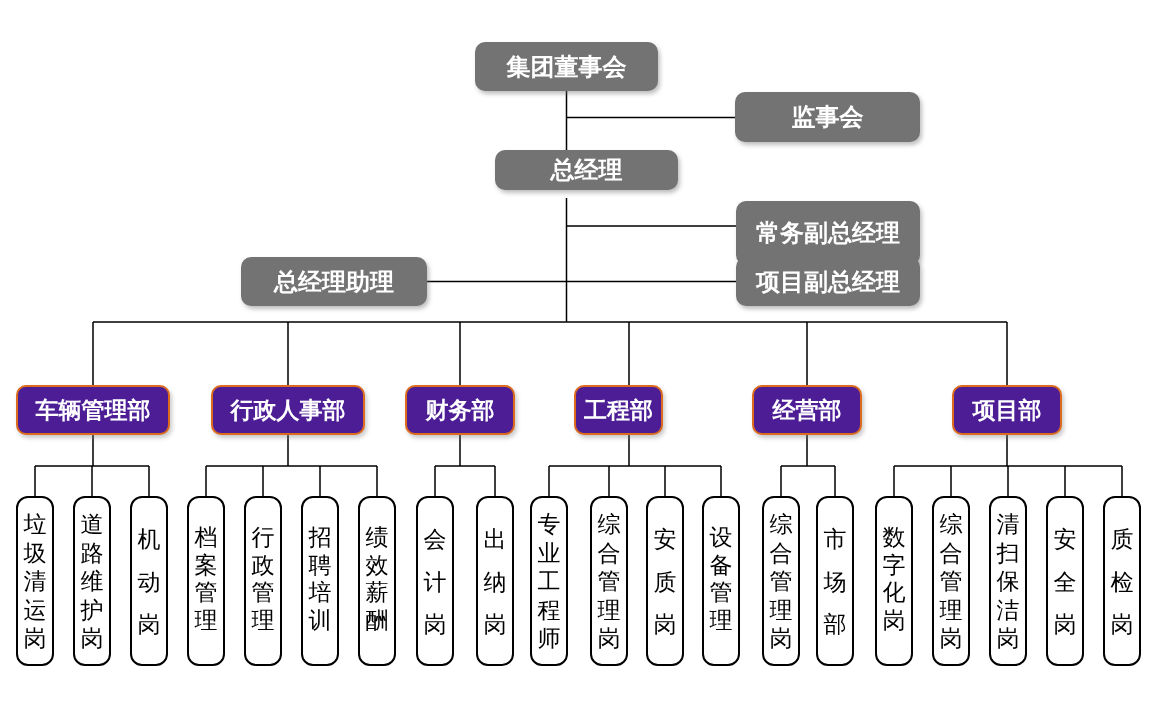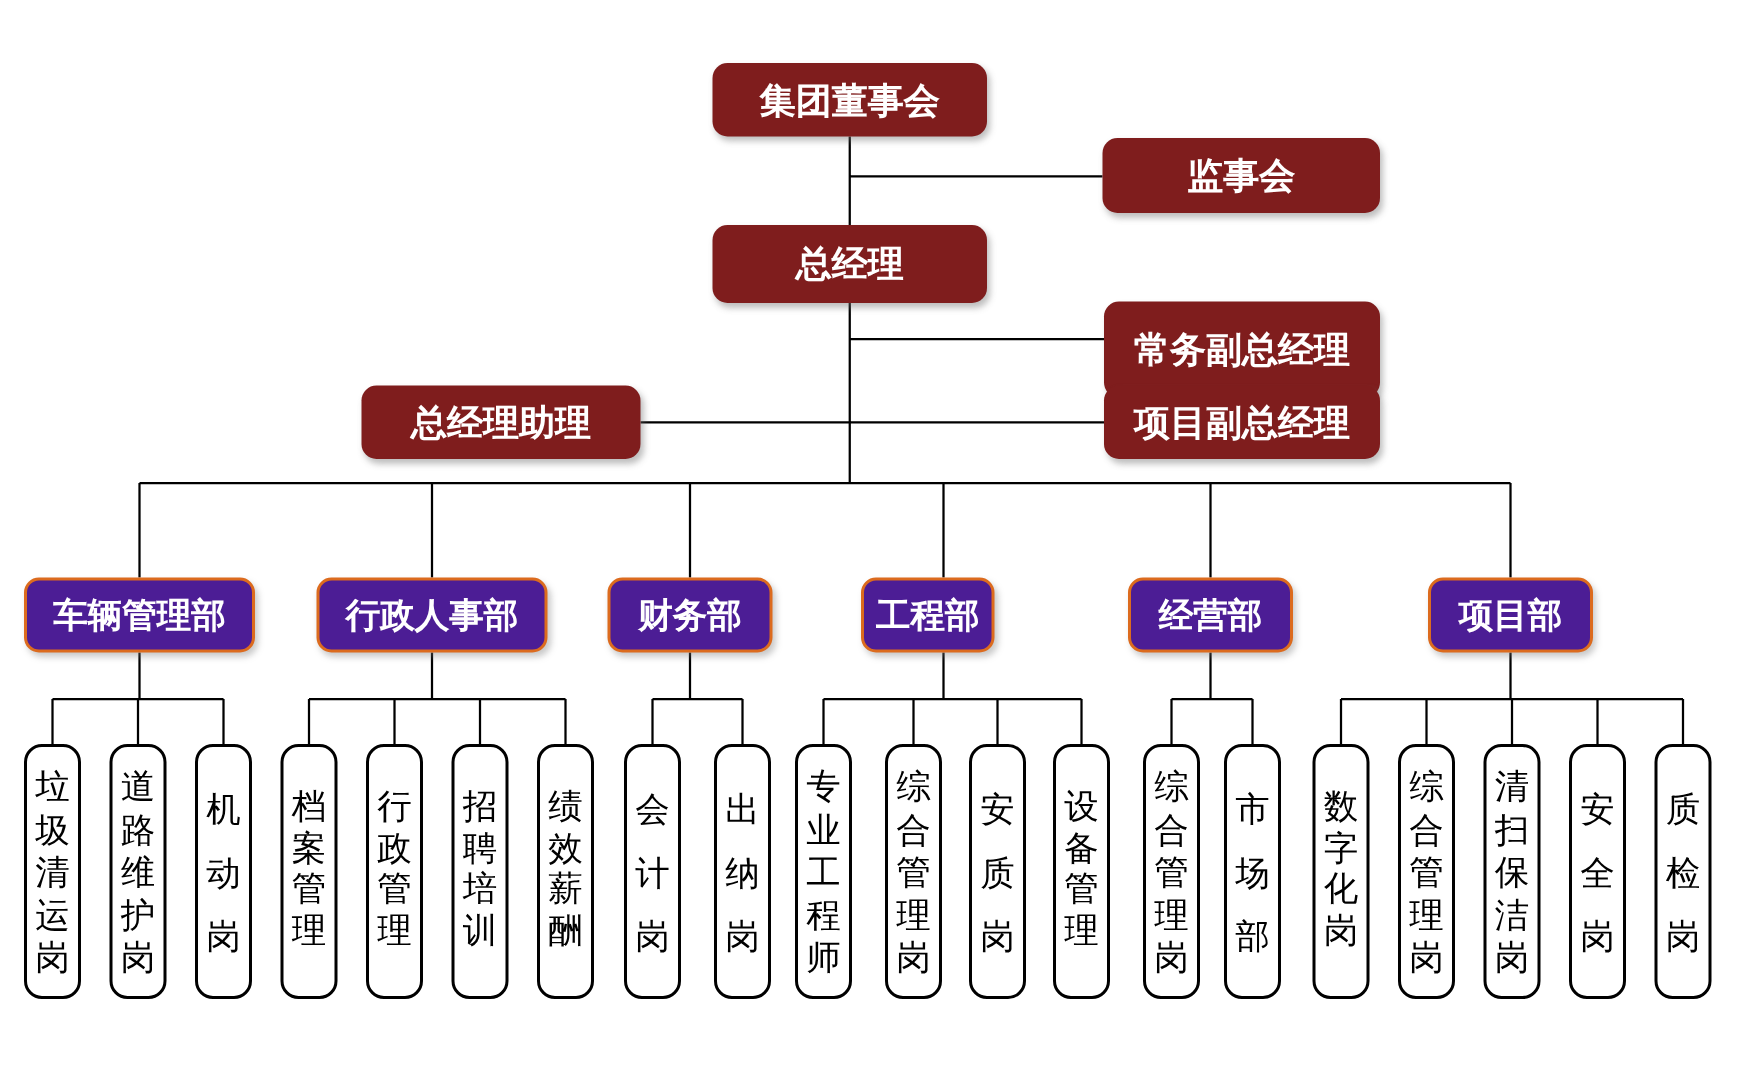--- a/index.html
+++ b/index.html
@@ -7,21 +7,21 @@
     position:relative; width:1164px; height:713px; background:#ffffff;
     font-family:"Liberation Sans","DejaVu Sans",sans-serif; overflow:hidden;
   }
   .connectors { position:absolute; left:0; top:0; }
   .node {
     position:absolute; box-sizing:border-box;
     display:flex; align-items:center; justify-content:center;
     color:#ffffff; font-weight:bold; border-radius:10px; white-space:nowrap;
   }
   .blue {
-    background:#7f1d1d; font-size:24px;
+    background:#737373; font-size:24px;
     box-shadow:2px 3px 4px rgba(110,110,110,0.45);
   }
   .dept {
     top:385px; height:50px; background:#4c1d95; border:2px solid #DC6B1E;
     font-size:23px; box-shadow:2px 3px 4px rgba(120,120,120,0.4);
   }
   .post {
     position:absolute; top:496px; width:38px; height:170px; box-sizing:border-box;
     background:#ffffff; border:2.5px solid #000000; border-radius:12px;
     display:flex; justify-content:center;
@@ -55,21 +55,21 @@
       M460 435 V466  M435 466 H495  M435 466 V496 M495 466 V496
       M629 435 V466  M549 466 H721  M549 466 V496 M609 466 V496 M665 466 V496 M721 466 V496
       M807 435 V466  M781 466 H835  M781 466 V496 M835 466 V496
       M1007 435 V466 M894 466 H1122 M894 466 V496 M951 466 V496 M1008 466 V496 M1065 466 V496 M1122 466 V496"></path>
   </svg>
 
   <div class="node blue" style="left:475px;top:42px;width:183px;height:49px">集团董事会</div>
 
   <div class="node blue" style="left:735px;top:92px;width:185px;height:50px">监事会</div>
 
-  <div class="node blue" style="left:475px;top:150px;width:183px;height:52px">总经理</div>
+  <div class="node blue" style="left:495px;top:150px;width:183px;height:40px">总经理</div>
 
   <div class="node blue" style="left:736px;top:201px;width:184px;height:64px">常务副总经理</div>
 
   <div class="node blue" style="left:241px;top:257px;width:186px;height:49px">总经理助理</div>
 
   <div class="node blue" style="left:736px;top:257px;width:184px;height:49px">项目副总经理</div>
 
   <div class="node dept" style="left:16px;width:154px">车辆管理部</div>
   <div class="node dept" style="left:211px;width:154px">行政人事部</div>
   <div class="node dept" style="left:405px;width:110px">财务部</div>

